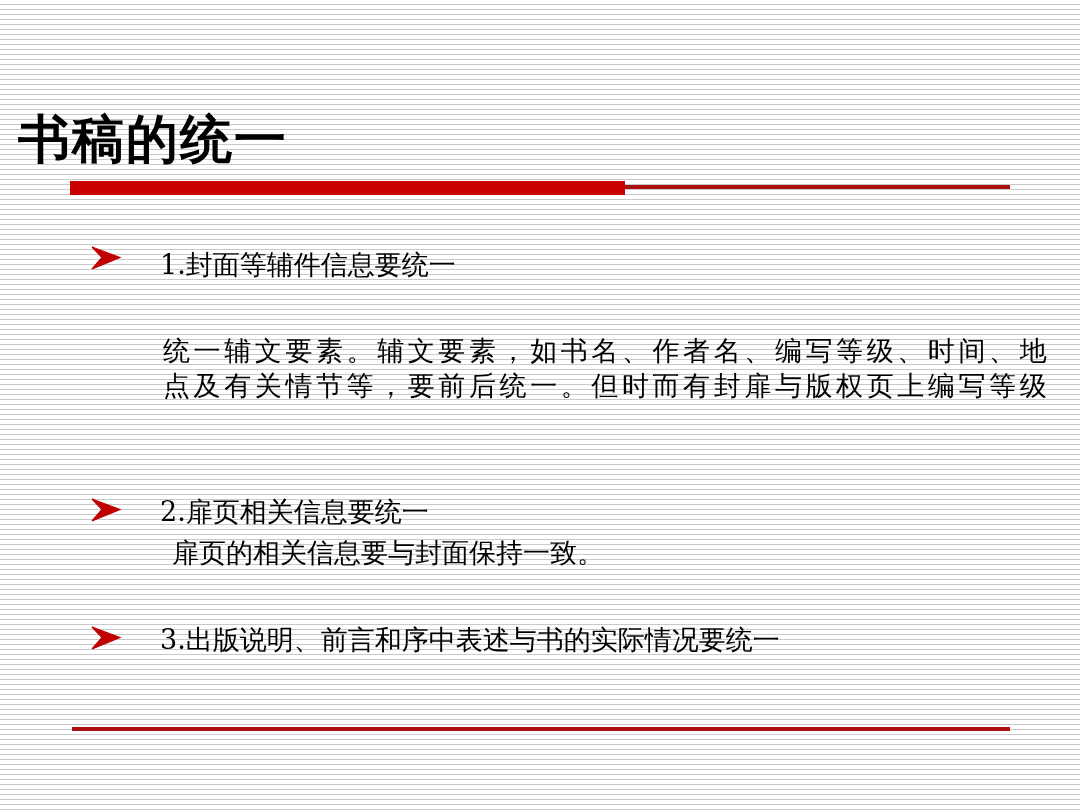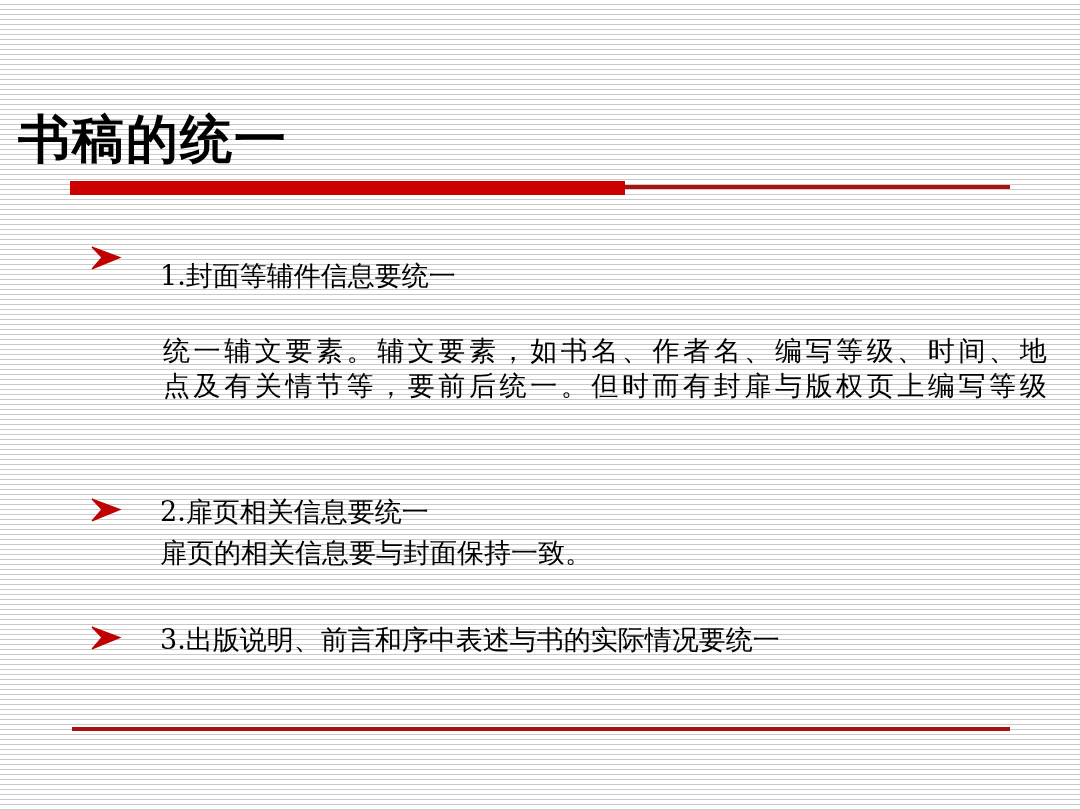--- a/index.html
+++ b/index.html
@@ -99,21 +99,21 @@
     left: 160px;
     font-family: "DejaVu Serif", "Liberation Serif", serif;
     font-size: 27px;
     line-height: 34px;
     color: #000000;
     white-space: nowrap;
   }
 
   
   .item1-row  { top: 243px; left: 0; width: 1080px; height: 40px; }
-  .item1-text { top: 16px; }
+  .item1-text { top: 5px; }
 
   
   .para {
     position: absolute;
     left: 163px;
     top: 333px;
     width: 884px;
     font-family: "DejaVu Serif", "Liberation Serif", serif;
     font-size: 27px;
     line-height: 35px;
@@ -129,21 +129,21 @@
     display: flex;
     justify-content: space-between;
     white-space: nowrap;
   }
 
   
   .item2-row   { top: 495px; left: 0; width: 916px; height: 40px; }
   .item2-text  { top: 0px; }
   .item2-sub {
     position: absolute;
-    left: 160px;
+    left: 172px;
     top: 536px;
     font-family: "DejaVu Serif", "Liberation Serif", serif;
     font-size: 27px;
     line-height: 34px;
     color: #000000;
     white-space: nowrap;
   }
 
   
   .item3-row  { top: 623px; left: 0; width: 1080px; height: 40px; }

